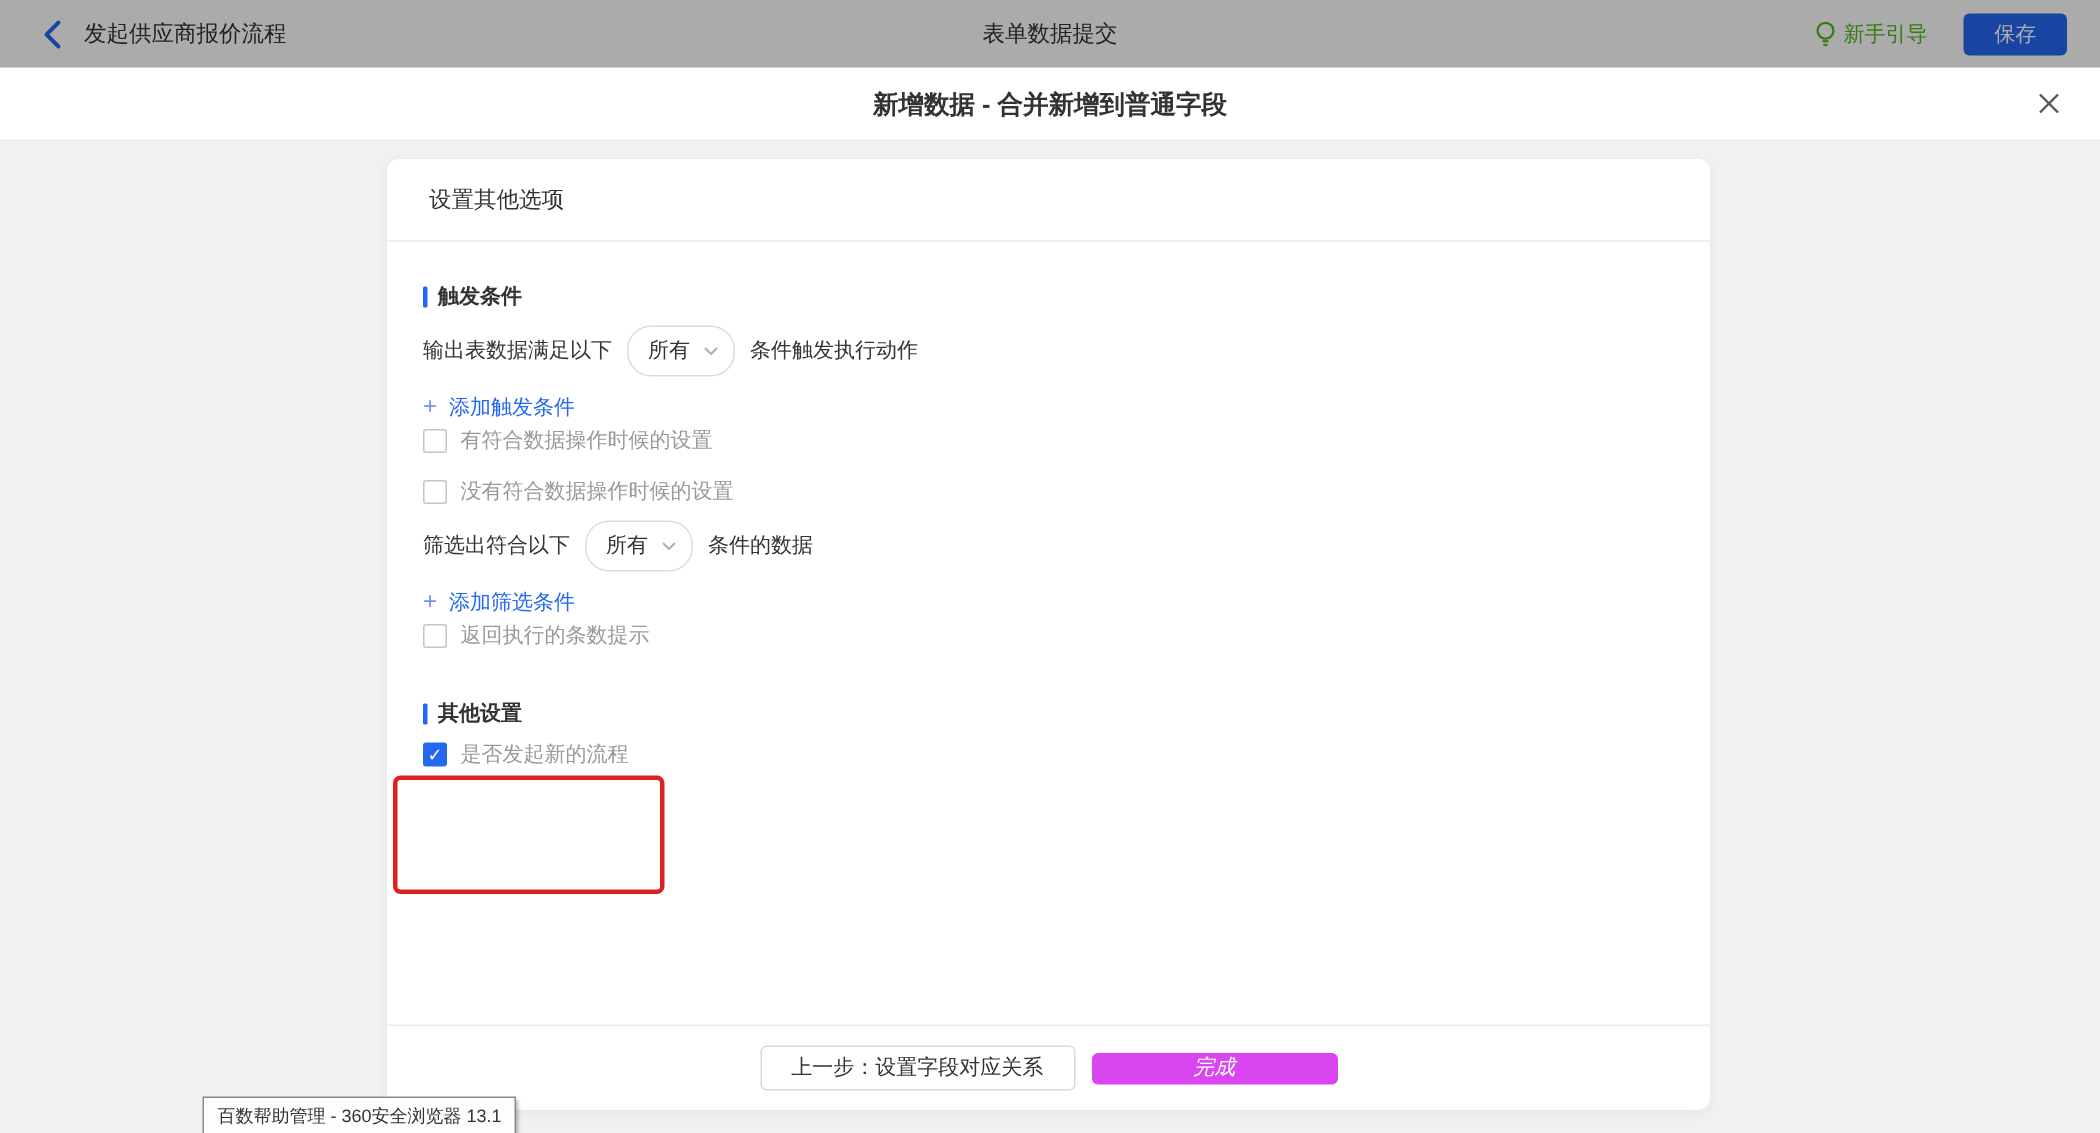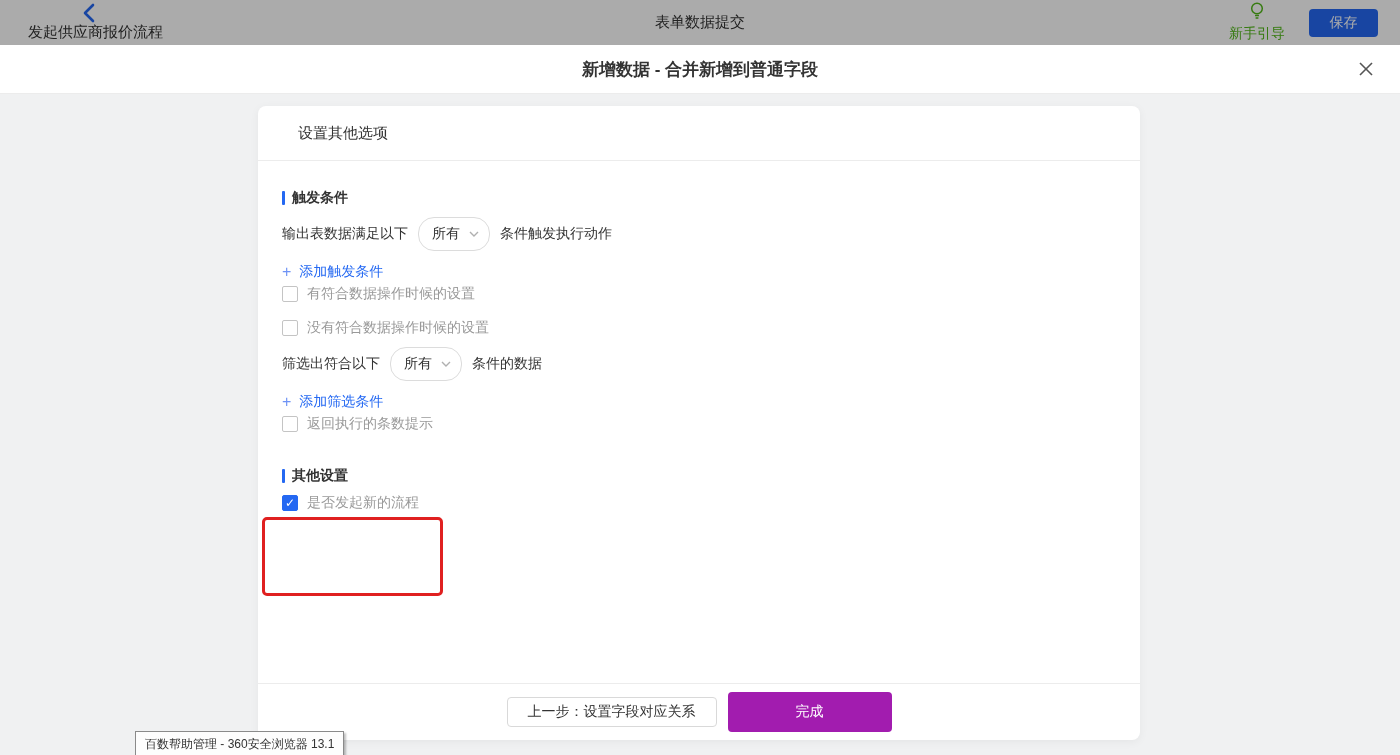--- a/index.html
+++ b/index.html
@@ -4,48 +4,48 @@
 <style>
   * { margin:0; padding:0; box-sizing:border-box; }
   html,body { width:1400px; height:755px; overflow:hidden;
     font-family:"Liberation Sans","DejaVu Sans",sans-serif; background:#f0f1f2; }
 
   
   .topbar { position:absolute; left:0; top:0; width:1400px; height:45px;
     background:#ffffff; display:flex; align-items:center; }
   .topbar-dim { position:absolute; left:0; top:0; width:1400px; height:45px;
     background:rgba(0,0,0,0.33); pointer-events:none; z-index:5; }
-  .back-wrap { display:flex; align-items:center; margin-left:28px; cursor:pointer;flex-direction:column; }
+  .back-wrap { display:flex; align-items:center; margin-left:28px; cursor:pointer; }
   .back-chevron { width:14px; height:20px; margin-right:14px; }
   .back-title { font-size:15px; color:#333; }
   .center-title { position:absolute; left:0; right:0; text-align:center;
     font-size:15px; color:#333; }
   .topbar-right { position:absolute; right:22px; top:0; height:45px;
     display:flex; align-items:center; gap:24px; }
-  .guide { display:flex; align-items:center; gap:5px; cursor:pointer;flex-direction:column; }
+  .guide { display:flex; align-items:center; gap:5px; cursor:pointer; }
   .guide-label { font-size:14px; color:#52b81a; }
   .save-btn { width:69px; height:28px; background:#2468f2; color:#fff;
     font-size:14px; border:none; border-radius:4px; cursor:pointer; }
 
   
   .modal-header { position:absolute; left:0; top:45px; width:1400px; height:49px;
     background:#fff; border-bottom:1px solid #ececec;padding-left:16px; }
   .modal-title { position:absolute; left:0; right:0; top:0; height:49px;
     display:flex; align-items:center; justify-content:center;
     font-size:17px; font-weight:bold; color:#333; }
   .close-x { position:absolute; right:24px; top:14px; width:20px; height:20px;
     cursor:pointer; display:flex; align-items:center; justify-content:center; }
 
   
   .content { position:absolute; left:0; top:94px; width:1400px; height:661px;
     background:#f0f1f2; }
 
   .card { position:absolute; left:258px; top:12px; width:882px; height:634px;
     background:#fff; border-radius:8px; box-shadow:0 2px 10px rgba(0,0,0,0.05); }
-  .card-header { height:55px; display:flex; align-items:center; padding-left:40px;
+  .card-header { height:55px; display:flex; align-items:center; padding-left:28px;
     font-size:15px; color:#333; border-bottom:1px solid #ececec; }
   .card-body { padding:0 24px; }
 
   .section-title { display:flex; align-items:center; font-size:14px;
     font-weight:bold; color:#333; }
   .section-bar { width:3px; height:14px; background:#2468f2; margin-right:7px;
     border-radius:1px; }
 
   .cond-row { display:flex; align-items:center; font-size:14px; color:#333; }
   .select-box { width:72px; height:34px; border:1px solid #dcdcdc; border-radius:16px;
@@ -72,22 +72,22 @@
   .annotation-box { position:absolute; left:4px; top:411px; width:181px;
     height:79px; border:3px solid #e02020; border-radius:5px;
     pointer-events:none; z-index:4; }
 
   .card-footer { position:absolute; left:0; bottom:0; width:100%; height:57px;
     border-top:1px solid #ececec; display:flex; align-items:center;
     justify-content:center; gap:11px; }
   .prev-btn { height:30px; padding:0 20px; background:#fff;
     border:1px solid #d9d9d9; border-radius:4px; font-size:14px; color:#333;
     cursor:pointer; }
-  .done-btn { width:164px; height:40px; background:#a21caf; border:none;
-    border-radius:4px; font-size:14px; color:#fff; cursor:pointer; }
+  .done-btn { width:164px; height:21px; background:#d946ef; border:none;
+    border-radius:4px; font-size:14px; color:#fff; cursor:pointer;font-style:italic; }
 
   .browser-tooltip { position:absolute; left:135px; top:731px; height:26px;
     background:#fdfdfd; border:1px solid #8a8a8a; box-shadow:2px 2px 2px rgba(0,0,0,0.25);
     font-size:12px; color:#333; display:flex; align-items:center;
     padding:0 9px; z-index:6; white-space:nowrap; }
 </style>
 </head>
 <body>
 
 <div class="topbar">

